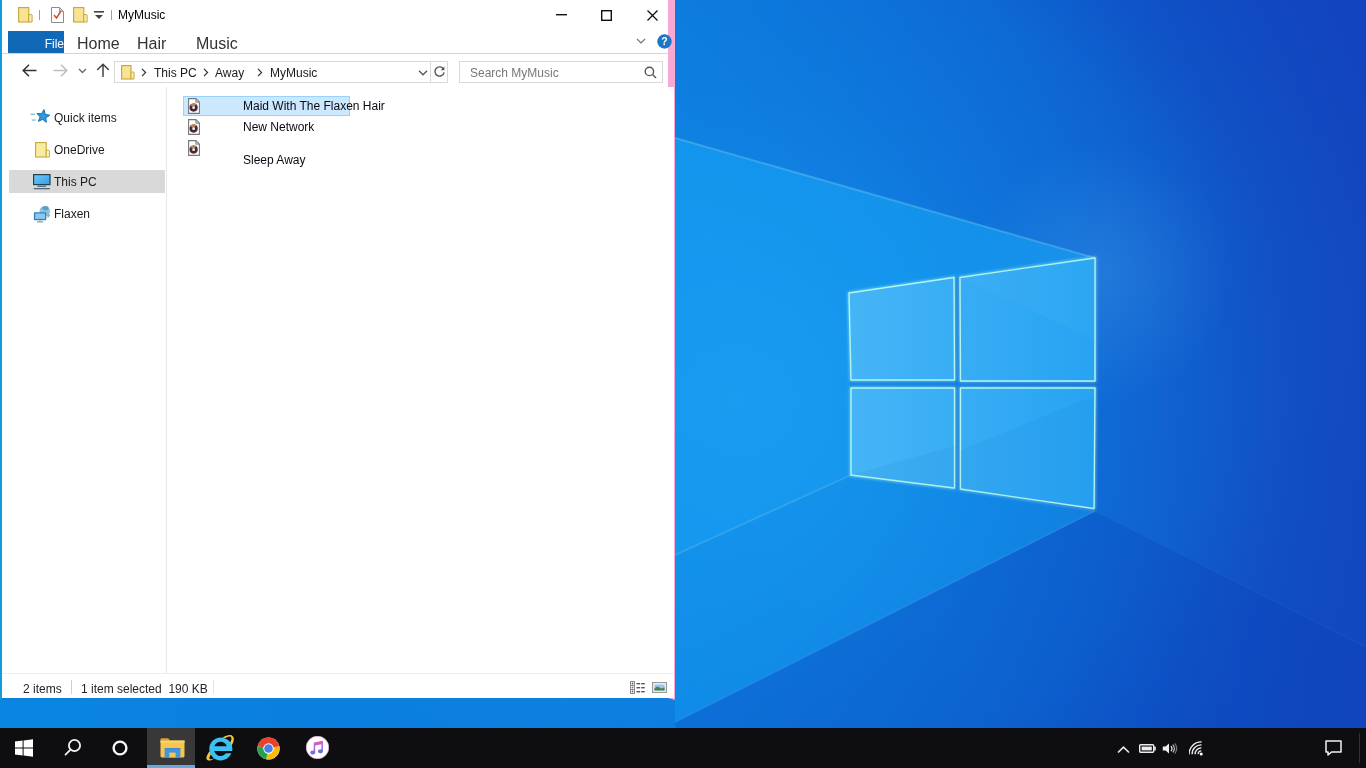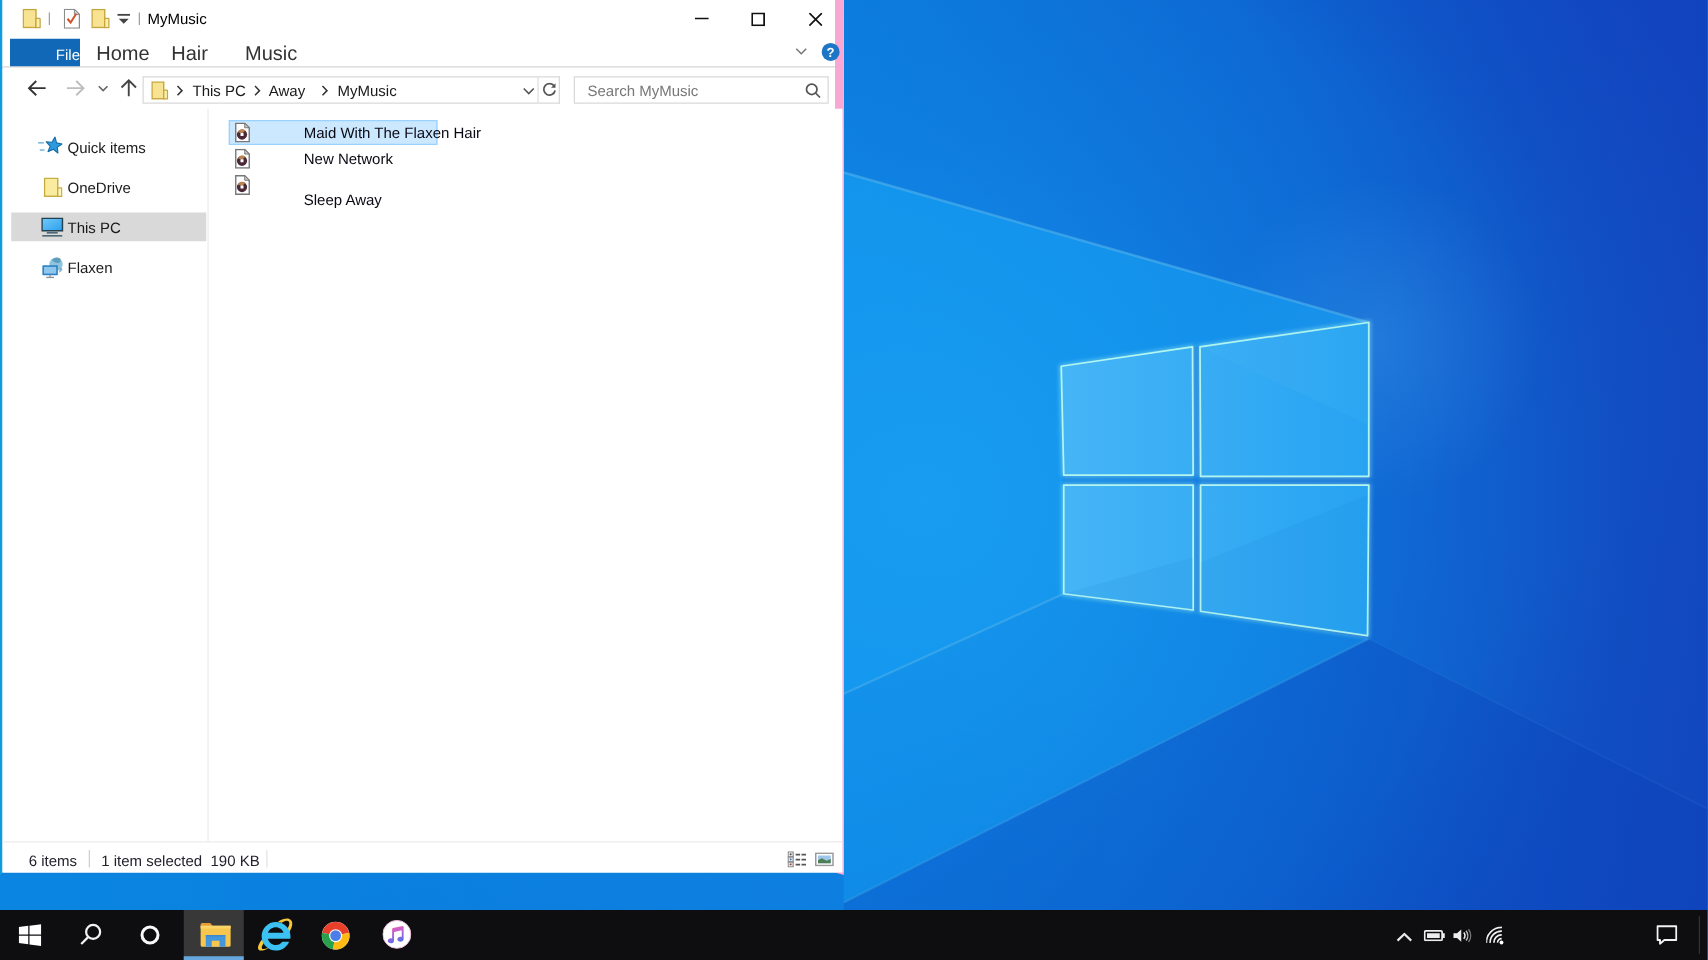--- a/index.html
+++ b/index.html
@@ -285,21 +285,21 @@
       <path d="M0.6,0.6 h7.2 l3.6,3.6 v11.2 h-10.8 z" fill="#fff" stroke="#777" stroke-width="1.1"></path>
       <path d="M7.8,0.6 l3.6,3.6 h-3.6 z" fill="#ccc" stroke="#777" stroke-width="0.8"></path>
       <circle cx="5.6" cy="9.6" r="4.1" fill="#4a2838"></circle>
       <path d="M2.2,7.6 a4.1,4.1 0 0 1 6.2,-1.4 l-2.6,2.6 z" fill="#b98454"></path>
       <rect x="4.4" y="8.4" width="2.4" height="2.4" fill="#fff"></rect>
     </svg>
     <div class="fitem" style="top:66px">Sleep Away</div>
   </div>
 
   <div id="statusbar">
-    <div class="abs" style="left:21px;top:8px">6 items</div>
+    <div class="abs" style="left:21px;top:8px">2 items</div>
     <div class="abs" style="left:69px;top:6px;width:1px;height:14px;background:#cfcfcf"></div>
     <div class="abs" style="left:79px;top:8px">1 item selected&nbsp;&nbsp;190 KB</div>
     <div class="abs" style="left:211px;top:6px;width:1px;height:14px;background:#e4e4e4"></div>
     <svg class="abs" style="left:628px;top:7px" width="16" height="13" viewBox="0 0 16 13">
       <g stroke="#8a8a8a" stroke-width="1" fill="none">
         <rect x="0.5" y="0.5" width="4" height="4"></rect>
           <rect x="0.5" y="4.5" width="4" height="4"></rect>
           <rect x="0.5" y="8.5" width="4" height="4"></rect>
       </g>
       <circle cx="2.5" cy="2.5" r="0.9" fill="#555"></circle>

